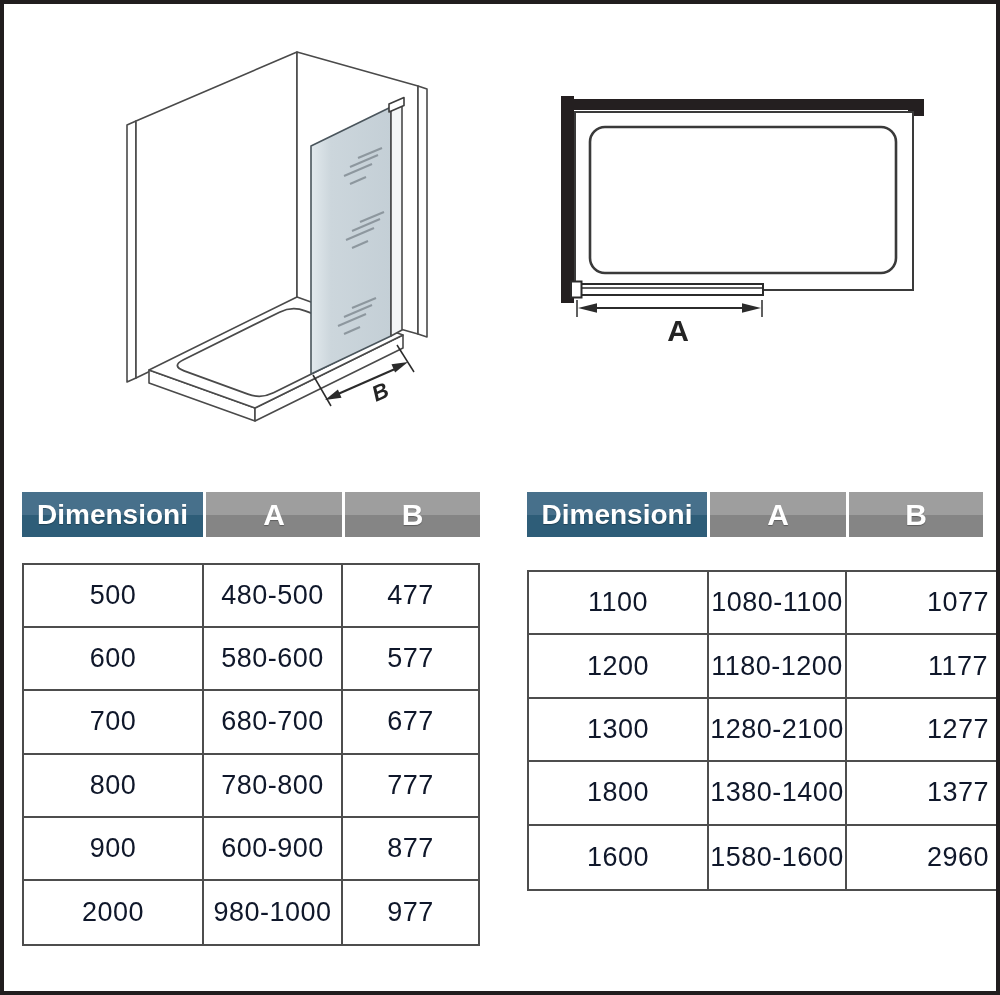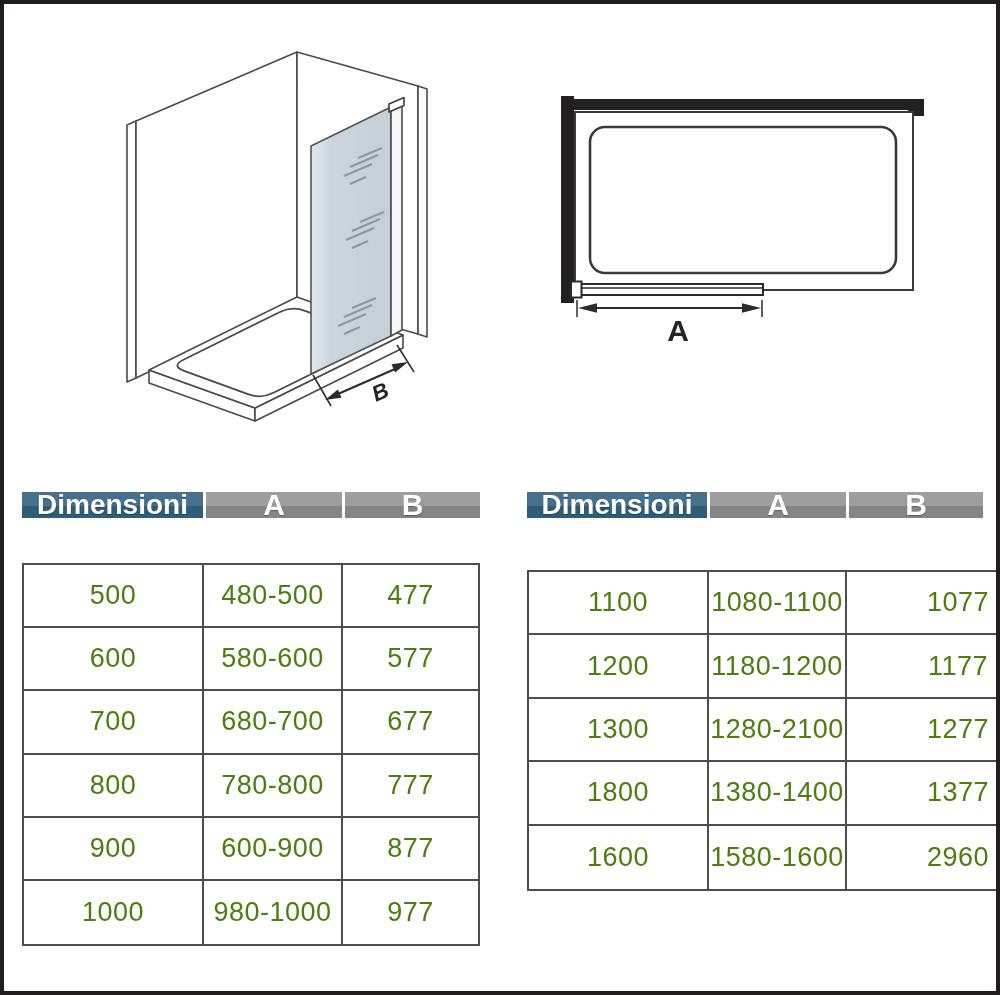--- a/index.html
+++ b/index.html
@@ -15,21 +15,21 @@
     border:4px solid #211d1e;
     pointer-events:none;
     z-index:50;
   }
   svg text{font-family:"Liberation Sans", sans-serif;}
 
   
   .header-row{
     position:absolute;
     display:flex;
-    height:26px;
+    height:45px;
   }
   .hdr-cell{
     display:flex;align-items:center;justify-content:center;
     color:#ffffff;font-weight:bold;
     text-shadow:0 1px 1px rgba(0,0,0,0.30);
     height:100%;
   }
   .hdr-blue{
     background:linear-gradient(to bottom,#47708b 0%,#47708b 52%,#2e5d78 52%,#2e5d78 100%);
     font-size:28px;
@@ -43,21 +43,21 @@
   
   .dim-table{
     position:absolute;
     display:grid;
     border:2px solid #4d4d4d;
     box-sizing:border-box;
     background:#ffffff;
   }
   .dim-table .cell{
     display:flex;align-items:center;justify-content:center;
-    font-size:27px;color:#4d7c0f;
+    font-size:27px;color:#0f172a;
     border-right:2px solid #4d4d4d;
     border-bottom:2px solid #4d4d4d;
     box-sizing:border-box;
     letter-spacing:0.5px;
   }
   .dim-table .cell:nth-child(3n){border-right:none;}
   .dim-table .cell:nth-last-child(-n+3){border-bottom:none;}
 
   #table-left{left:22px;top:563px;width:458px;height:383px;
     grid-template-columns:180px 139px auto;grid-auto-rows:1fr;}
@@ -192,21 +192,21 @@
     <div class="cell">577</div>
     <div class="cell">700</div>
     <div class="cell">680-700</div>
     <div class="cell">677</div>
     <div class="cell">800</div>
     <div class="cell">780-800</div>
     <div class="cell">777</div>
     <div class="cell">900</div>
     <div class="cell">600-900</div>
     <div class="cell">877</div>
-    <div class="cell">1000</div>
+    <div class="cell">2000</div>
     <div class="cell">980-1000</div>
     <div class="cell">977</div>
   </div>
 
   <div class="dim-table" id="table-right">
     <div class="cell">1100</div>
     <div class="cell">1080-1100</div>
     <div class="cell">1077</div>
     <div class="cell">1200</div>
     <div class="cell">1180-1200</div>

